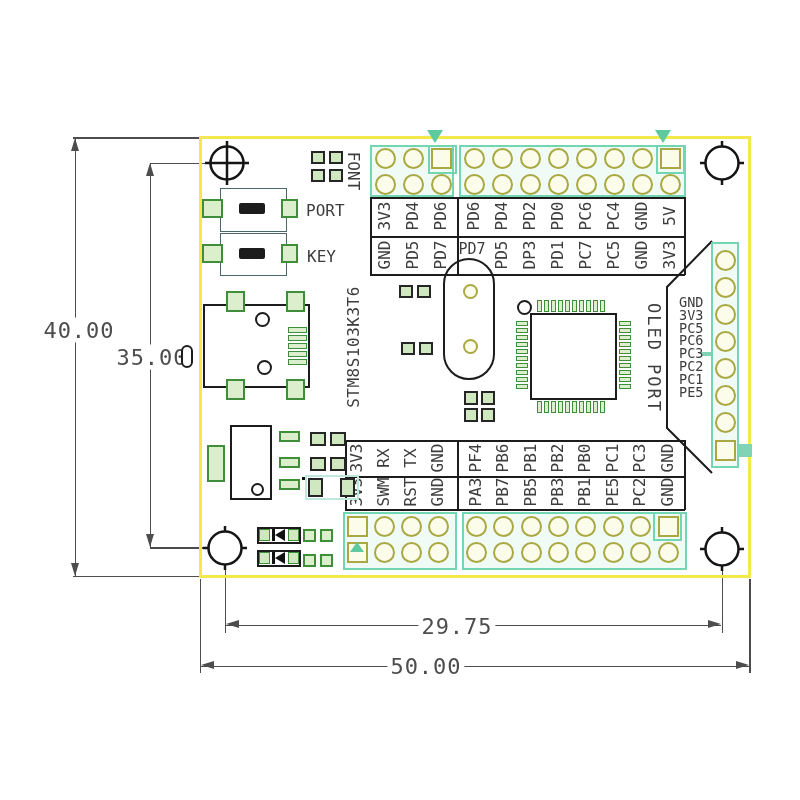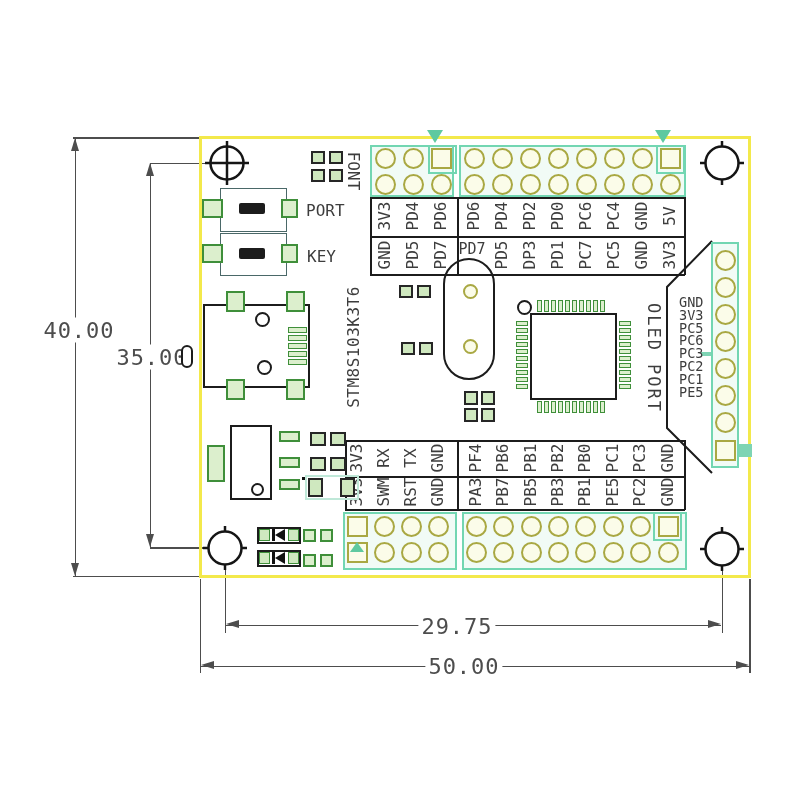--- a/index.html
+++ b/index.html
@@ -71,21 +71,21 @@
     <div class="dln" style="left:721.5px;top:558px;width:1.5px;height:75px"></div>
     <span class="dimtxt" style="left:457px;top:626px">29.75</span>
   </div>
 
   <div>
     <div class="dln" style="left:201px;top:665.5px;width:548px;height:1.5px"></div>
     <div class="ar lt" style="left:201px;top:661px"></div>
     <div class="ar rt" style="left:736px;top:661px"></div>
     <div class="dln" style="left:199.5px;top:579px;width:1.5px;height:94px"></div>
     <div class="dln" style="left:749px;top:579px;width:1.5px;height:94px"></div>
-    <span class="dimtxt" style="left:464px;top:666px">50.00</span>
+    <span class="dimtxt" style="left:426px;top:666px">50.00</span>
   </div>
 
   <div class="abs" style="left:199px;top:136px;width:552px;height:442px;border:3px solid var(--yellow);"></div>
 
   <span class="rot-cw" style="left:353px;top:171px;font-size:16px">FONT</span>
 
   <div>
     <div class="abs" style="left:220px;top:188px;width:67px;height:44px;border:1.5px solid #4a6868"></div>
     <div class="pad-g" style="left:202px;top:199px;width:21px;height:19px"></div>
     <div class="pad-g" style="left:281px;top:199px;width:17px;height:19px"></div>

